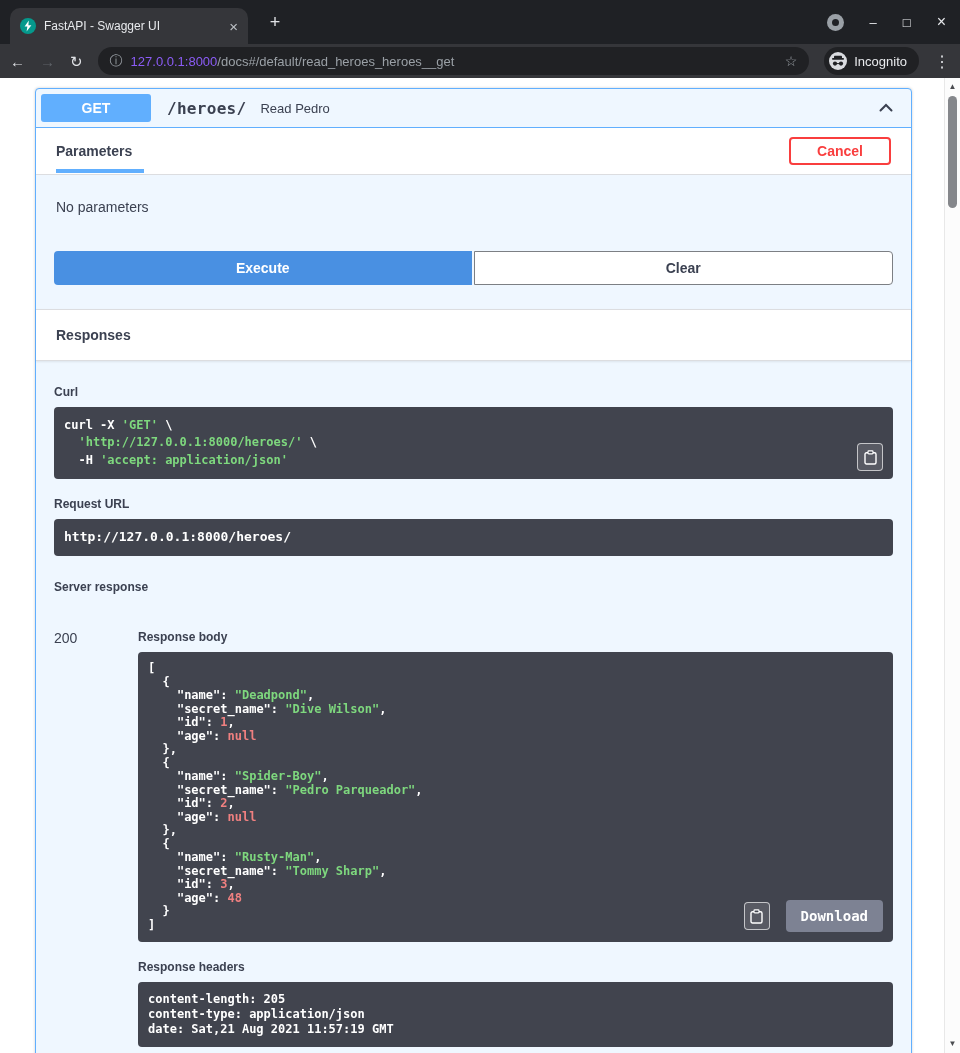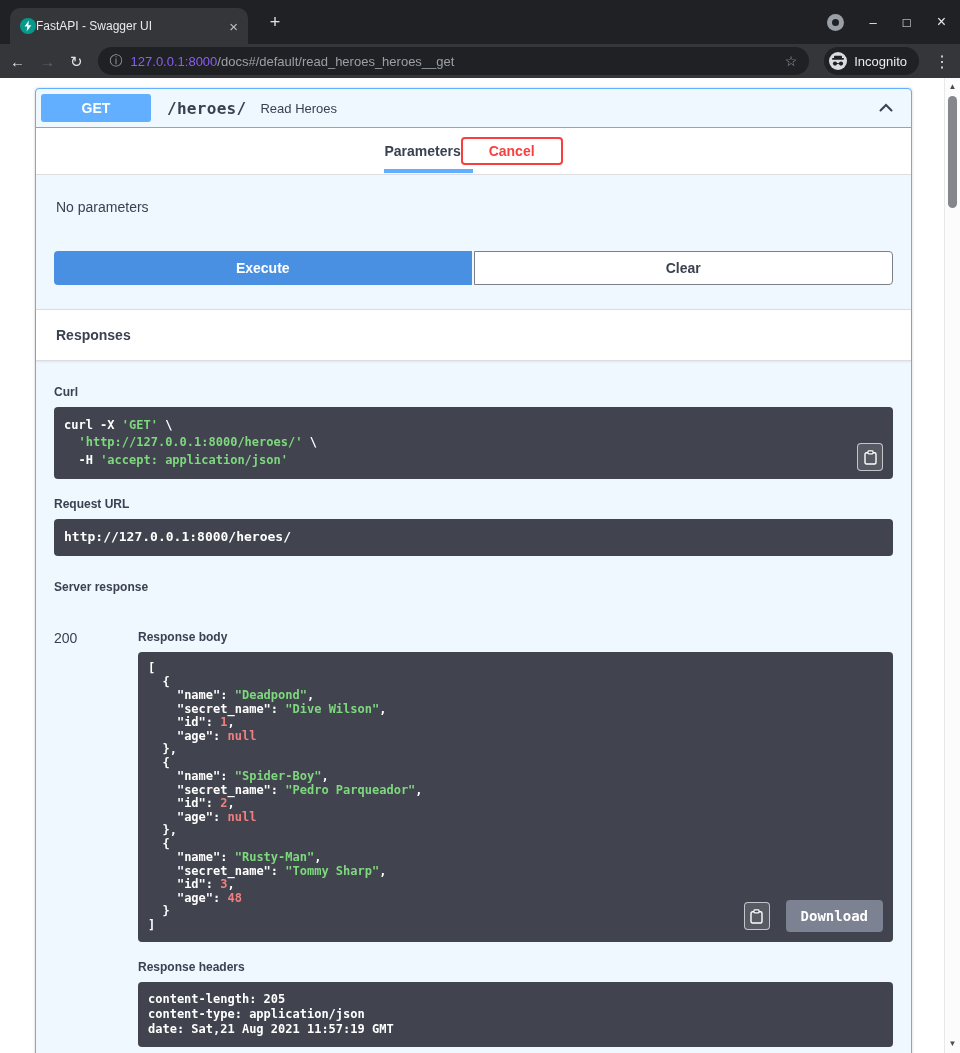--- a/index.html
+++ b/index.html
@@ -2,21 +2,21 @@
 <html><head>
 <meta charset="utf-8">
 <style>
   html,body{margin:0;padding:0;}
   body{width:960px;height:1053px;position:relative;overflow:hidden;background:#fff;
        font-family:"Liberation Sans",sans-serif;color:#3b4151;}
 
   
   .titlebar{position:absolute;top:0;left:0;right:0;height:44px;background:#1f2125;}
   .tab{position:absolute;left:10px;top:8px;width:238px;height:36px;background:#35363a;
-       border-radius:10px 10px 0 0;display:flex;align-items:center;padding:0 10px;box-sizing:border-box;}
+       border-radius:10px 10px 0 0;display:flex;align-items:center;gap:8px;padding:0 10px;box-sizing:border-box;}
   .tab-title{flex:1;color:#e8eaed;font-size:12px;white-space:nowrap;overflow:hidden;}
   .tab-close{color:#bdc1c6;font-size:15px;line-height:1;}
   .newtab{position:absolute;left:263px;top:10px;color:#dfe1e5;font-size:18px;width:24px;height:24px;
           text-align:center;line-height:24px;}
   .win-controls{position:absolute;right:14px;top:0;height:44px;display:flex;align-items:center;gap:26px;}
   .win-glyph{color:#e8eaed;font-size:13px;line-height:1;}
   .win-glyph.close{font-size:16px;}
   .update-icon{width:17px;height:17px;border-radius:50%;background:#9aa0a6;display:flex;
                align-items:center;justify-content:center;}
   .update-icon::after{content:"";width:7px;height:7px;border-radius:50%;background:#1f2125;}
@@ -44,21 +44,21 @@
   .opblock{border:1px solid #61affe;border-radius:4px;background:#eff7ff;
            box-shadow:0 0 3px rgba(0,0,0,.19);}
   .opblock-header{display:flex;align-items:center;gap:10px;padding:5px;border-bottom:1px solid #61affe;}
   .method-badge{background:#61affe;color:#fff;font-weight:bold;font-size:14px;border-radius:3px;
                 width:110px;text-align:center;padding:6px 0;}
   .endpoint-path{font-family:"DejaVu Sans Mono",monospace;font-size:16px;font-weight:600;color:#3b4151;
                  margin-left:6px;letter-spacing:.3px;}
   .endpoint-summary{font-size:13px;color:#3b4151;margin-left:4px;}
   .chevron{margin-left:auto;margin-right:10px;display:flex;align-items:center;}
 
-  .params-header{display:flex;align-items:center;justify-content:center;background:#fff;
+  .params-header{display:flex;align-items:center;justify-content:space-between;background:#fff;
                  padding:0 20px;height:46px;border-bottom:1px solid rgba(59,65,81,.18);}
   .params-title{font-size:14px;font-weight:bold;color:#3b4151;position:relative;}
   .params-title::after{content:"";position:absolute;left:0;bottom:-14px;width:calc(100% + 12px);
                        height:4px;background:#61affe;}
   .btn-cancel{background:transparent;border:2px solid #f93e3e;border-radius:4px;color:#f93e3e;
               font-size:14px;font-weight:600;padding:4px 26px;font-family:inherit;}
   .no-params{padding:24px 20px 36px;font-size:14px;color:#3b4151;}
   .execute-row{display:flex;padding:0 18px 24px;}
   .btn-execute{flex:1;background:#4990e2;border:none;color:#fff;font-weight:bold;font-size:14px;
                height:34px;border-radius:4px 0 0 4px;font-family:inherit;}
@@ -154,21 +154,21 @@
   </div>
   <span class="menu-dots">⋮</span>
 </div>
 
 <div class="content">
   <div class="opblock">
 
     <div class="opblock-header">
       <span class="method-badge">GET</span>
       <span class="endpoint-path">/heroes/</span>
-      <span class="endpoint-summary">Read Heroes</span>
+      <span class="endpoint-summary">Read Pedro</span>
       <span class="chevron">
         <svg width="20" height="20" viewBox="0 0 20 20">
           <path d="M4.5 12.5 L10 7 L15.5 12.5" fill="none" stroke="#3b4151" stroke-width="2" stroke-linecap="round"></path>
         </svg>
       </span>
     </div>
 
     <div class="params-header">
       <span class="params-title">Parameters</span>
       <button class="btn-cancel">Cancel</button>

